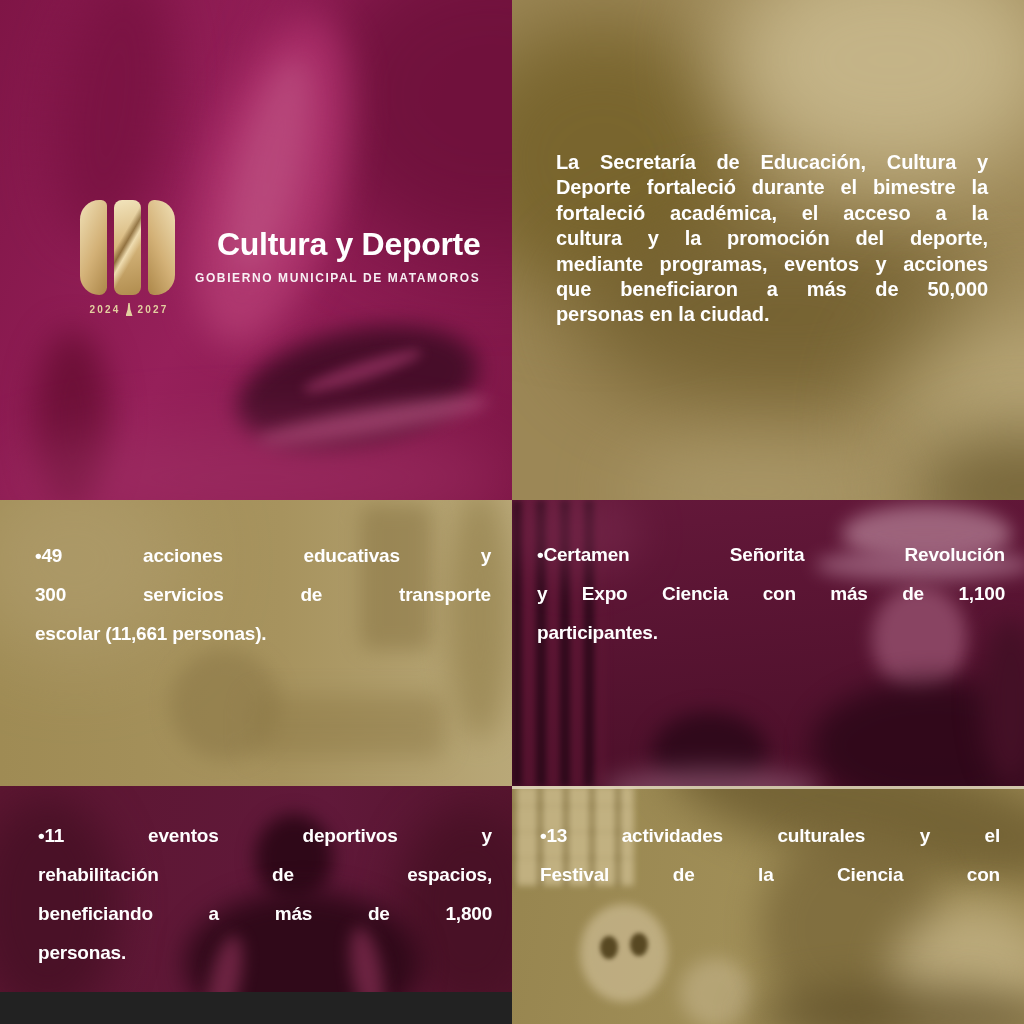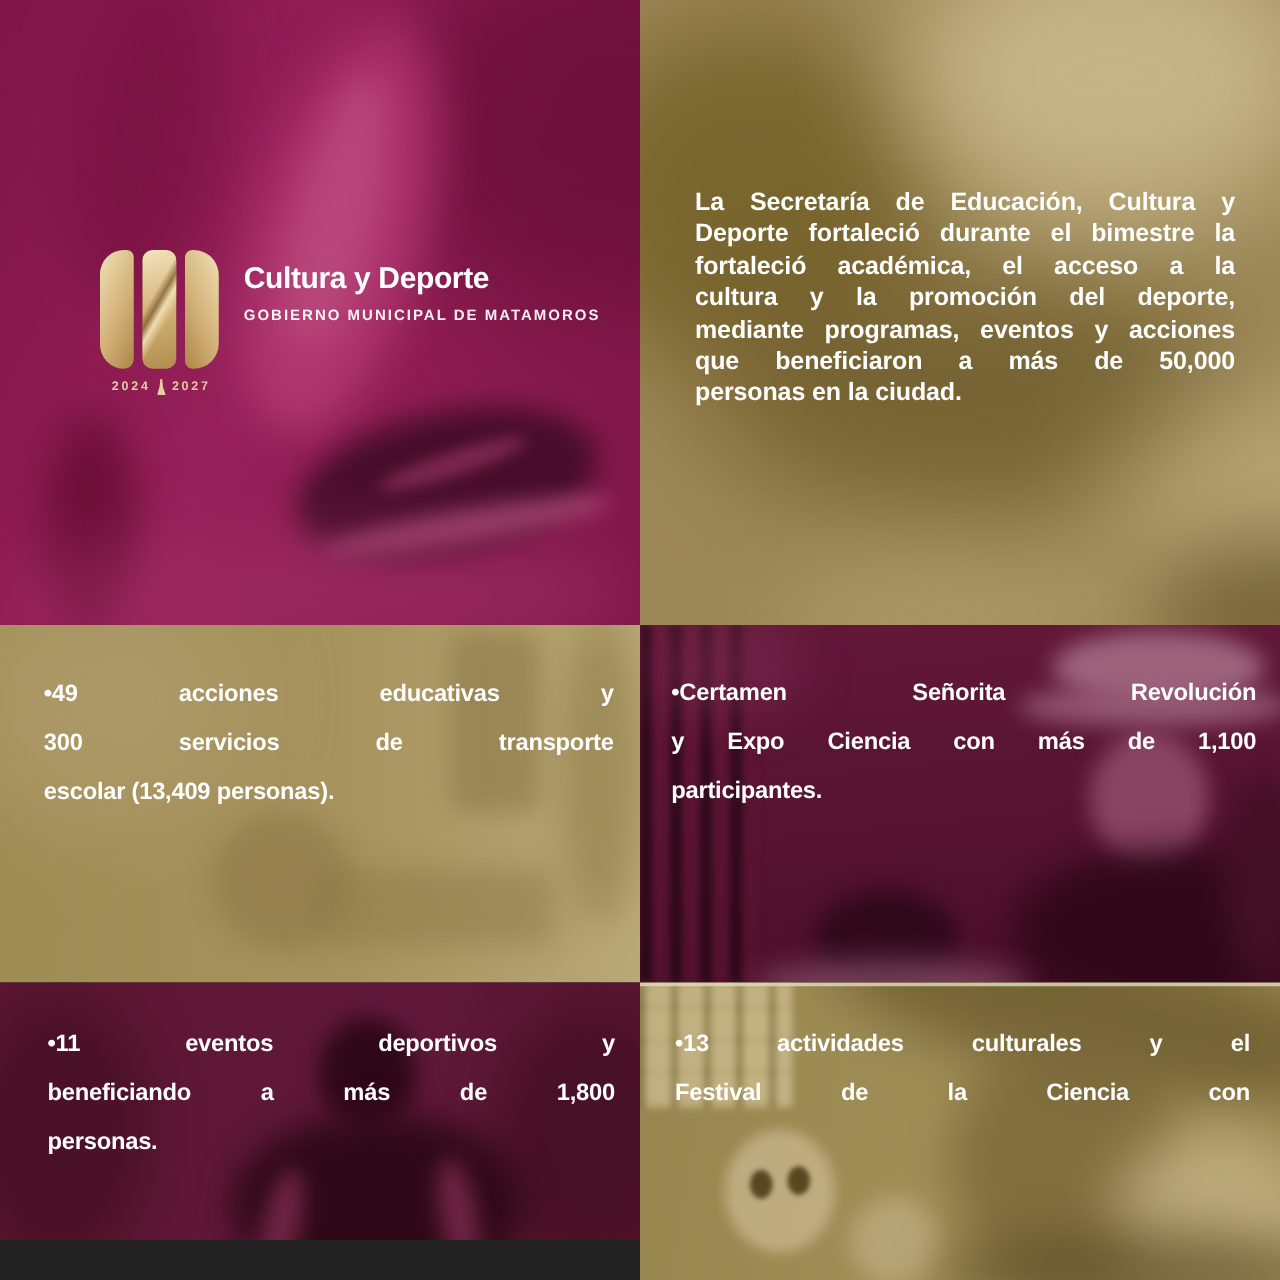--- a/index.html
+++ b/index.html
@@ -27,21 +27,21 @@
   .bar-m{left:34px;border-radius:8px;background:linear-gradient(165deg,#f2e4bc 0%,#d8b87e 45%,#b08c4e 100%);}
   .bar-r{left:68px;border-radius:6px 20px 20px 6px;background:linear-gradient(245deg,#f0e0b6,#d3b177 55%,#ab8648);}
   .fold{position:absolute;inset:0;border-radius:8px;
         background:linear-gradient(120deg,transparent 36%,rgba(110,78,32,.65) 45%,rgba(240,222,178,.95) 53%,transparent 64%);}
   .years{margin-top:8px;display:flex;justify-content:center;align-items:center;gap:5px;
          color:#e3cfa0;font-size:10px;font-weight:700;letter-spacing:2.2px;}
   .monument{display:inline-block;width:7px;height:13px;background:#e3cfa0;
             clip-path:polygon(40% 0,60% 0,70% 50%,100% 100%,0 100%,30% 50%);}
   .brand-text{padding-top:6px;}
   .bt1{font-size:26px;font-weight:400;color:#fff;letter-spacing:.2px;}
-  .bt2{font-size:24px;font-weight:800;color:#fff;letter-spacing:-.3px;margin-top:3px;}
+  .bt2{font-size:32px;font-weight:800;color:#fff;letter-spacing:-.3px;margin-top:20px;text-align:right;}
   .bt3{font-size:12px;font-weight:700;color:rgba(255,255,255,.93);letter-spacing:1.6px;margin-top:8px;}
   .sep{position:absolute;left:0;top:0;width:100%;height:3px;background:rgba(228,219,195,.8);z-index:2;}
 </style>
 </head>
 <body>
 
 <div class="canvas">
 
   <section class="q q-tl">
     <div>
@@ -102,21 +102,21 @@
     <div>
       <div class="b" style="left:-40px;top:-40px;width:230px;height:200px;background:#b3a071;filter:blur(40px);opacity:.6;"></div>
       <div class="b" style="left:170px;top:150px;width:110px;height:110px;background:#8a7646;filter:blur(10px);opacity:.55;"></div>
       <div class="b" style="left:250px;top:195px;width:195px;height:62px;background:#8c7846;filter:blur(12px);opacity:.5;border-radius:10px;"></div>
       <div class="b" style="left:360px;top:5px;width:72px;height:145px;background:#857141;filter:blur(10px);opacity:.5;border-radius:12px;"></div>
       <div class="b" style="left:448px;top:-10px;width:64px;height:250px;background:#93804c;filter:blur(14px);opacity:.65;"></div>
     </div>
     <div class="content stat" style="left:35px;top:36px;width:456px;">
       <div class="jl">•49 acciones educativas y</div>
       <div class="jl">300 servicios de transporte</div>
-      <div class="ll">escolar (13,409 personas).</div>
+      <div class="ll">escolar (11,661 personas).</div>
     </div>
   </section>
 
   <section class="q q-mr">
     <div>
       <div style="position:absolute;left:0;top:0;width:95px;height:286px;background:repeating-linear-gradient(90deg,rgba(28,5,17,.8) 0 10px,rgba(96,22,52,.45) 10px 24px);filter:blur(3px);opacity:.85;"></div>
       <div class="b" style="left:5px;top:-10px;width:125px;height:85px;background:#7c2d51;filter:blur(20px);opacity:.5;"></div>
       <div class="b" style="left:330px;top:5px;width:170px;height:58px;background:#a87188;filter:blur(9px);opacity:.85;"></div>
       <div class="b" style="left:303px;top:48px;width:218px;height:34px;background:#9a5f7a;filter:blur(9px);opacity:.85;"></div>
       <div class="b" style="left:360px;top:85px;width:95px;height:108px;background:#8f4a68;filter:blur(9px);opacity:.9;"></div>
@@ -136,20 +136,21 @@
     <div>
       <div class="b" style="left:-25px;top:10px;width:145px;height:220px;background:#4a1127;filter:blur(20px);"></div>
       <div class="b" style="left:398px;top:20px;width:145px;height:205px;background:#491126;filter:blur(20px);"></div>
       <div class="b" style="left:255px;top:28px;width:78px;height:88px;background:#2f0818;filter:blur(9px);"></div>
       <div class="b" style="left:185px;top:105px;width:235px;height:145px;background:#300919;filter:blur(13px);"></div>
       <div class="b" style="left:210px;top:148px;width:30px;height:95px;background:#7c2a4c;filter:blur(8px);opacity:.8;transform:rotate(12deg);"></div>
       <div class="b" style="left:352px;top:140px;width:30px;height:95px;background:#7c2a4c;filter:blur(8px);opacity:.8;transform:rotate(-10deg);"></div>
     </div>
     <div class="content stat" style="left:38px;top:30px;width:454px;">
       <div class="jl">•11 eventos deportivos y</div>
+      <div class="jl">rehabilitación de espacios,</div>
       <div class="jl">beneficiando a más de 1,800</div>
       <div class="ll">personas.</div>
     </div>
   </section>
 
   <section class="q q-br">
     <div class="sep"></div>
     <div>
       <div style="position:absolute;left:0;top:0;width:122px;height:100px;background:
            repeating-linear-gradient(90deg,rgba(106,89,44,.8) 0 4px,rgba(211,195,150,.9) 4px 26px),

